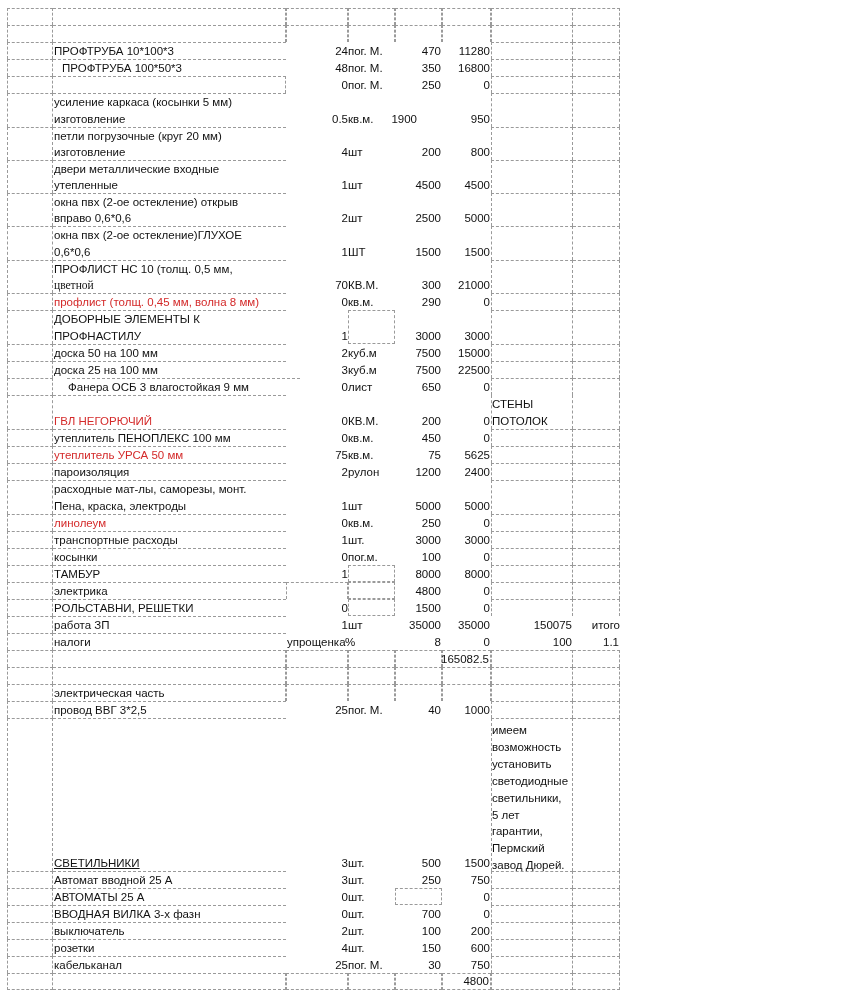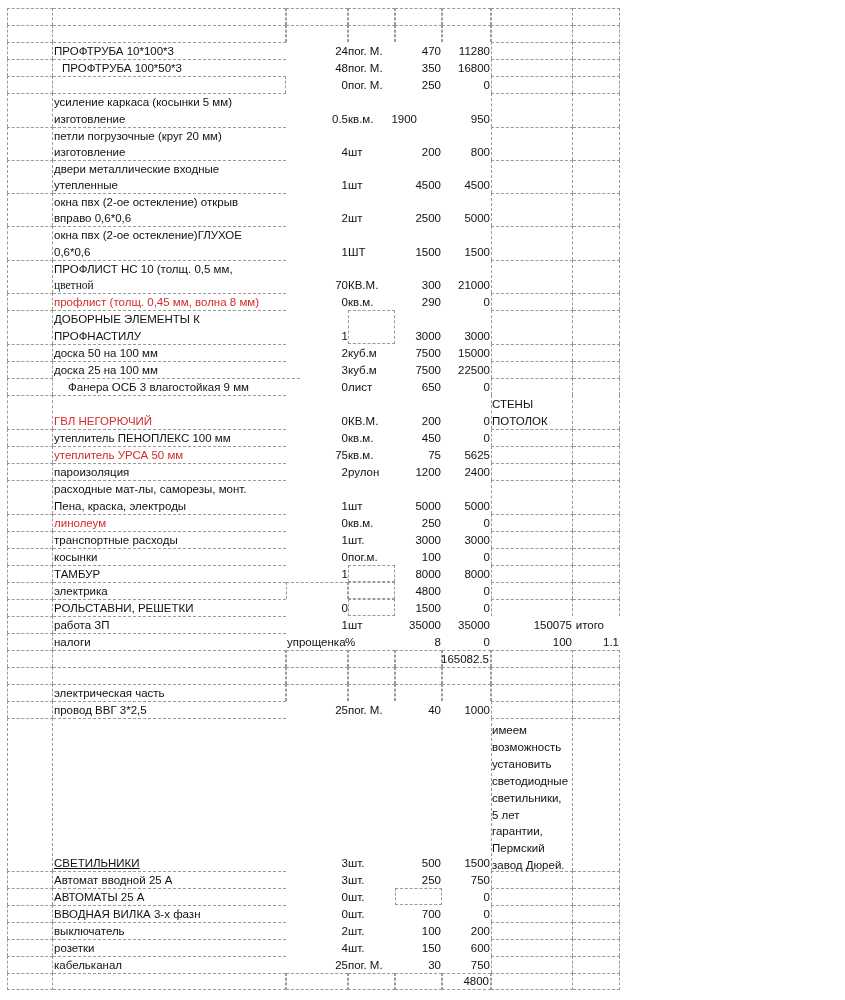--- a/index.html
+++ b/index.html
@@ -586,21 +586,21 @@
       <div class="cell " style="left: 388px; width: 47px;">
         <span class="txt r" style="right: 1px;">35000</span>
       </div>
       <div class="cell " style="left: 435px; width: 49px;">
         <span class="txt r" style="right: 1px;">35000</span>
       </div>
       <div class="cell " style="left: 484px; width: 82px;">
         <span class="txt r" style="right: 1px;">150075</span>
       </div>
       <div class="cell " style="left: 566px; width: 47px;">
-        <span class="txt r" style="right: 16px;">итого</span>
+        <span class="txt r" style="right: 0;">итого</span>
       </div>
     </div>
     <div class="row" style="top: 633px; height: 17px;">
       <div class="cell bl br bt" style="left: 0px; width: 46px;"></div>
       <div class="cell bt" style="left: 46px; width: 233px;">
         <span class="txt" style="left: 1px;">налоги</span>
       </div>
       <div class="cell " style="left: 279px; width: 62px;">
         <span class="txt" style="left: 1px;">упрощенка</span>
       </div>

